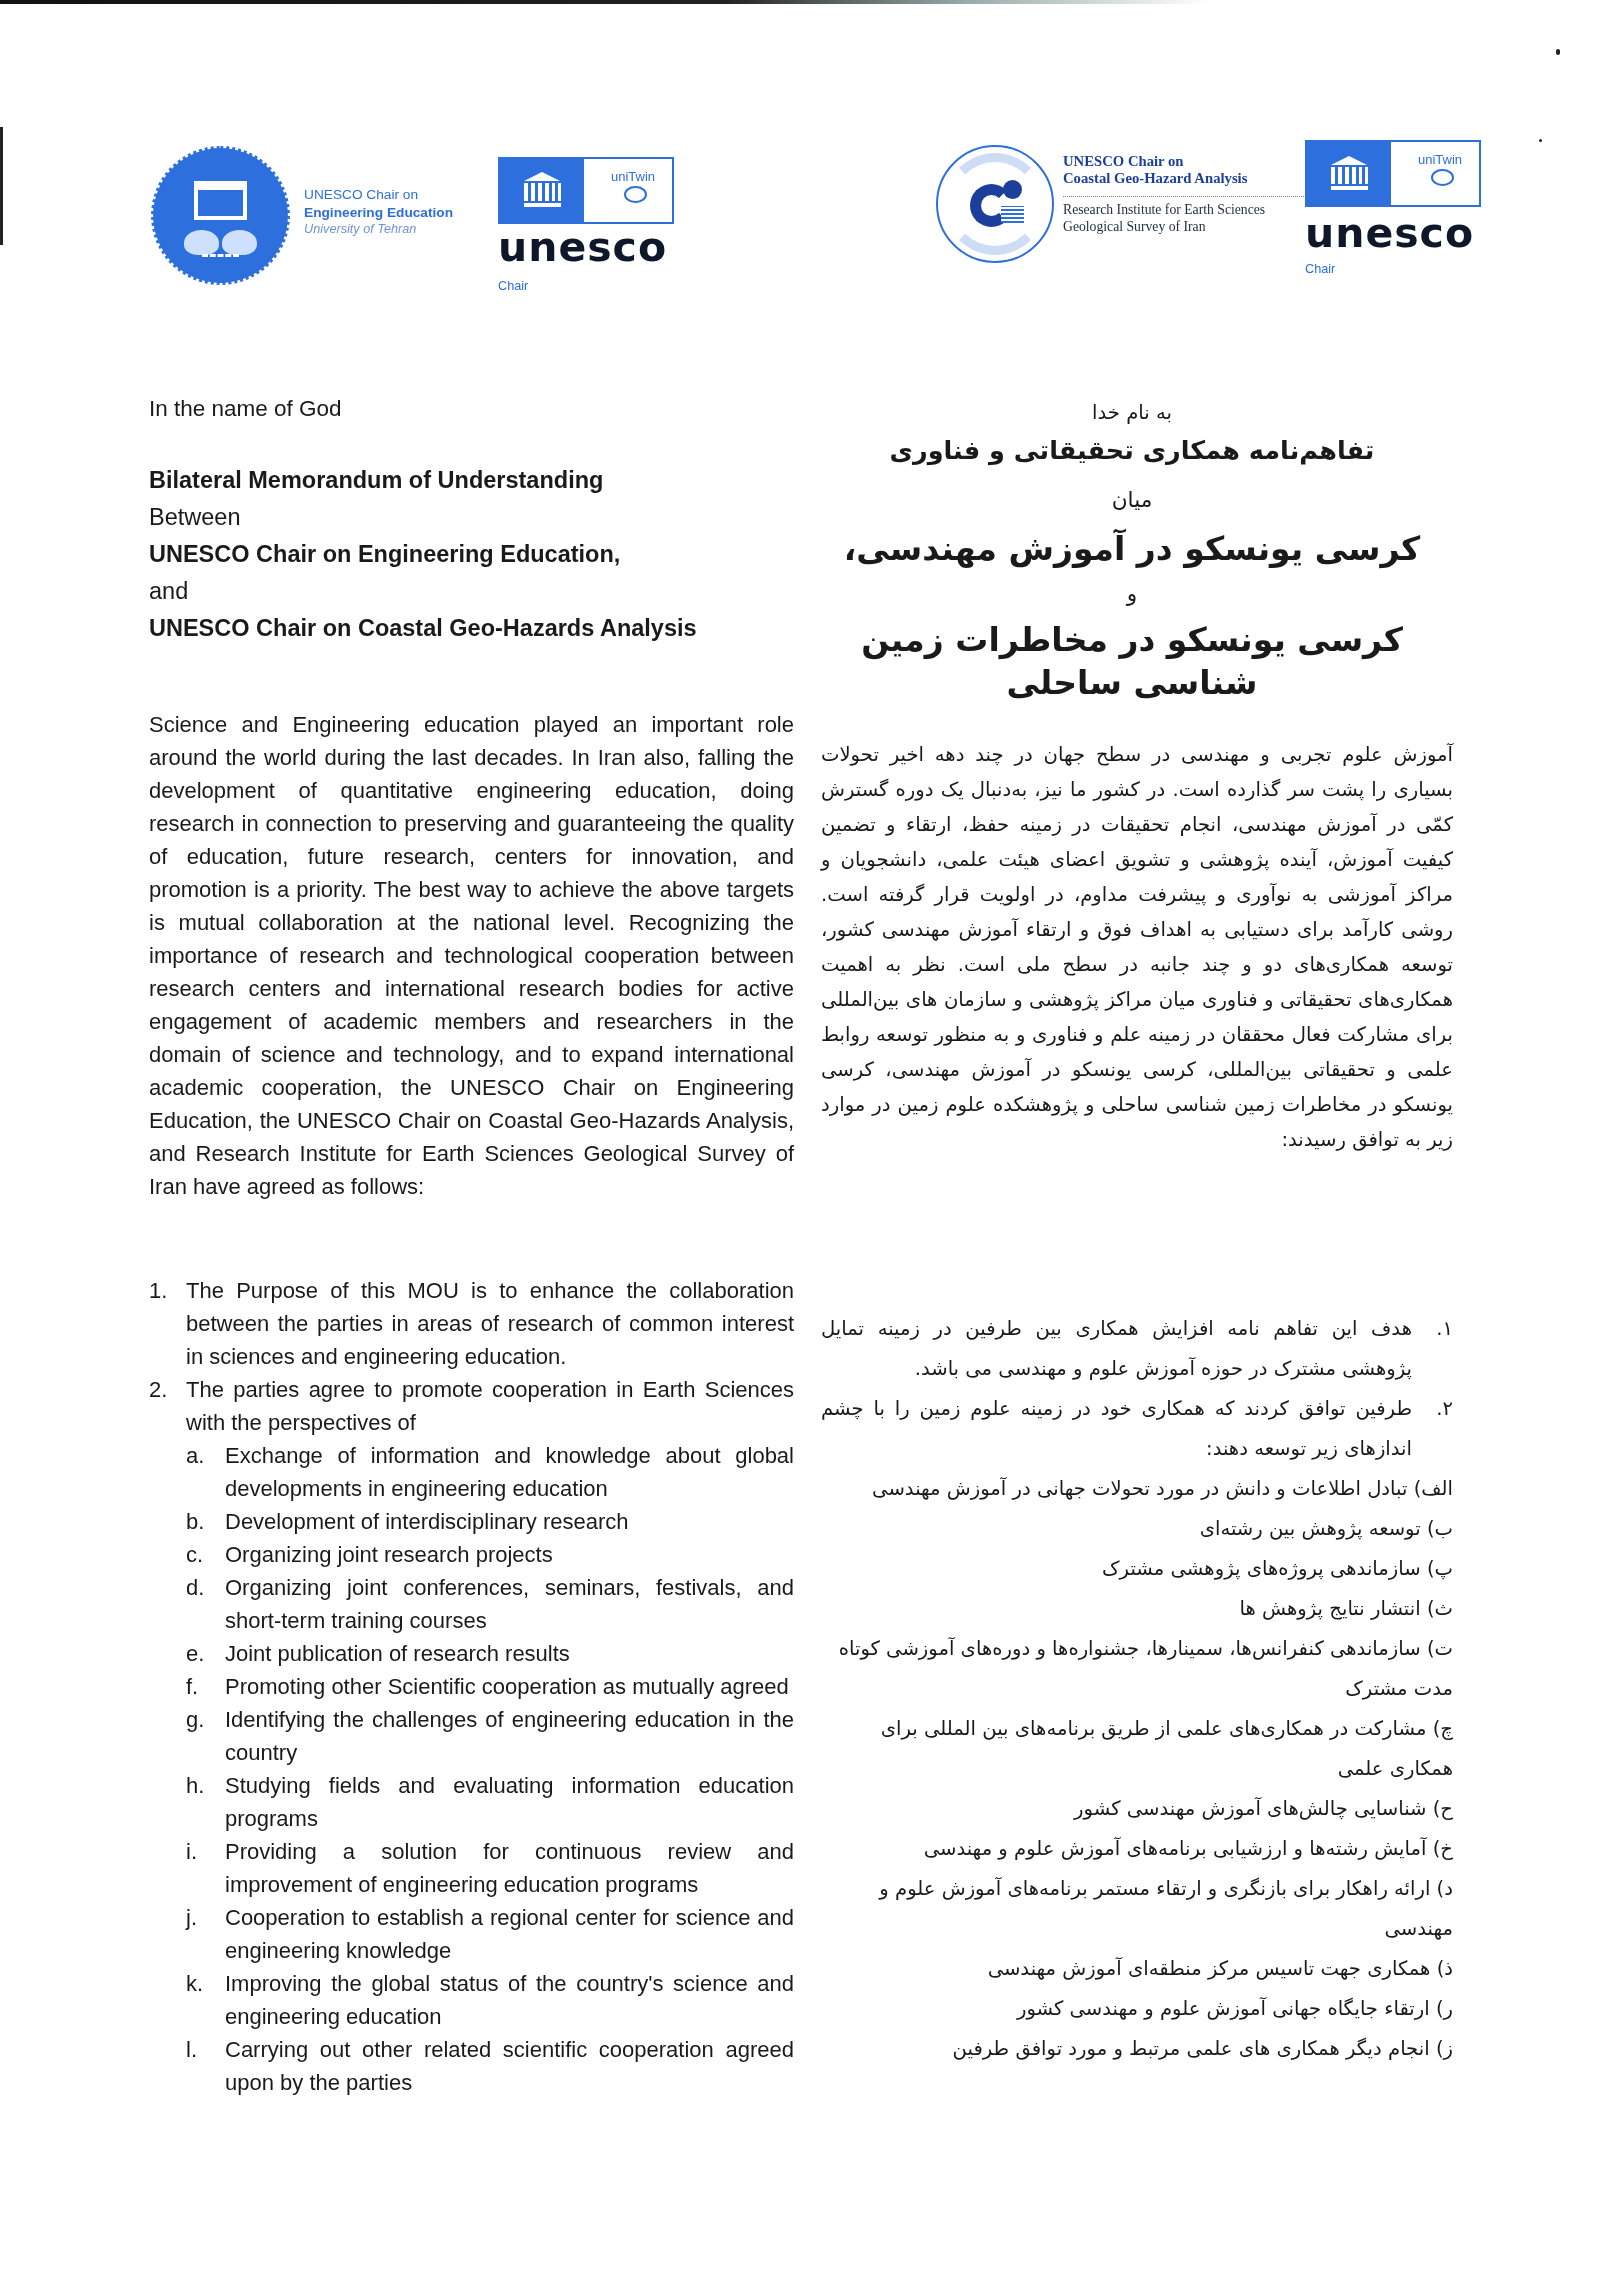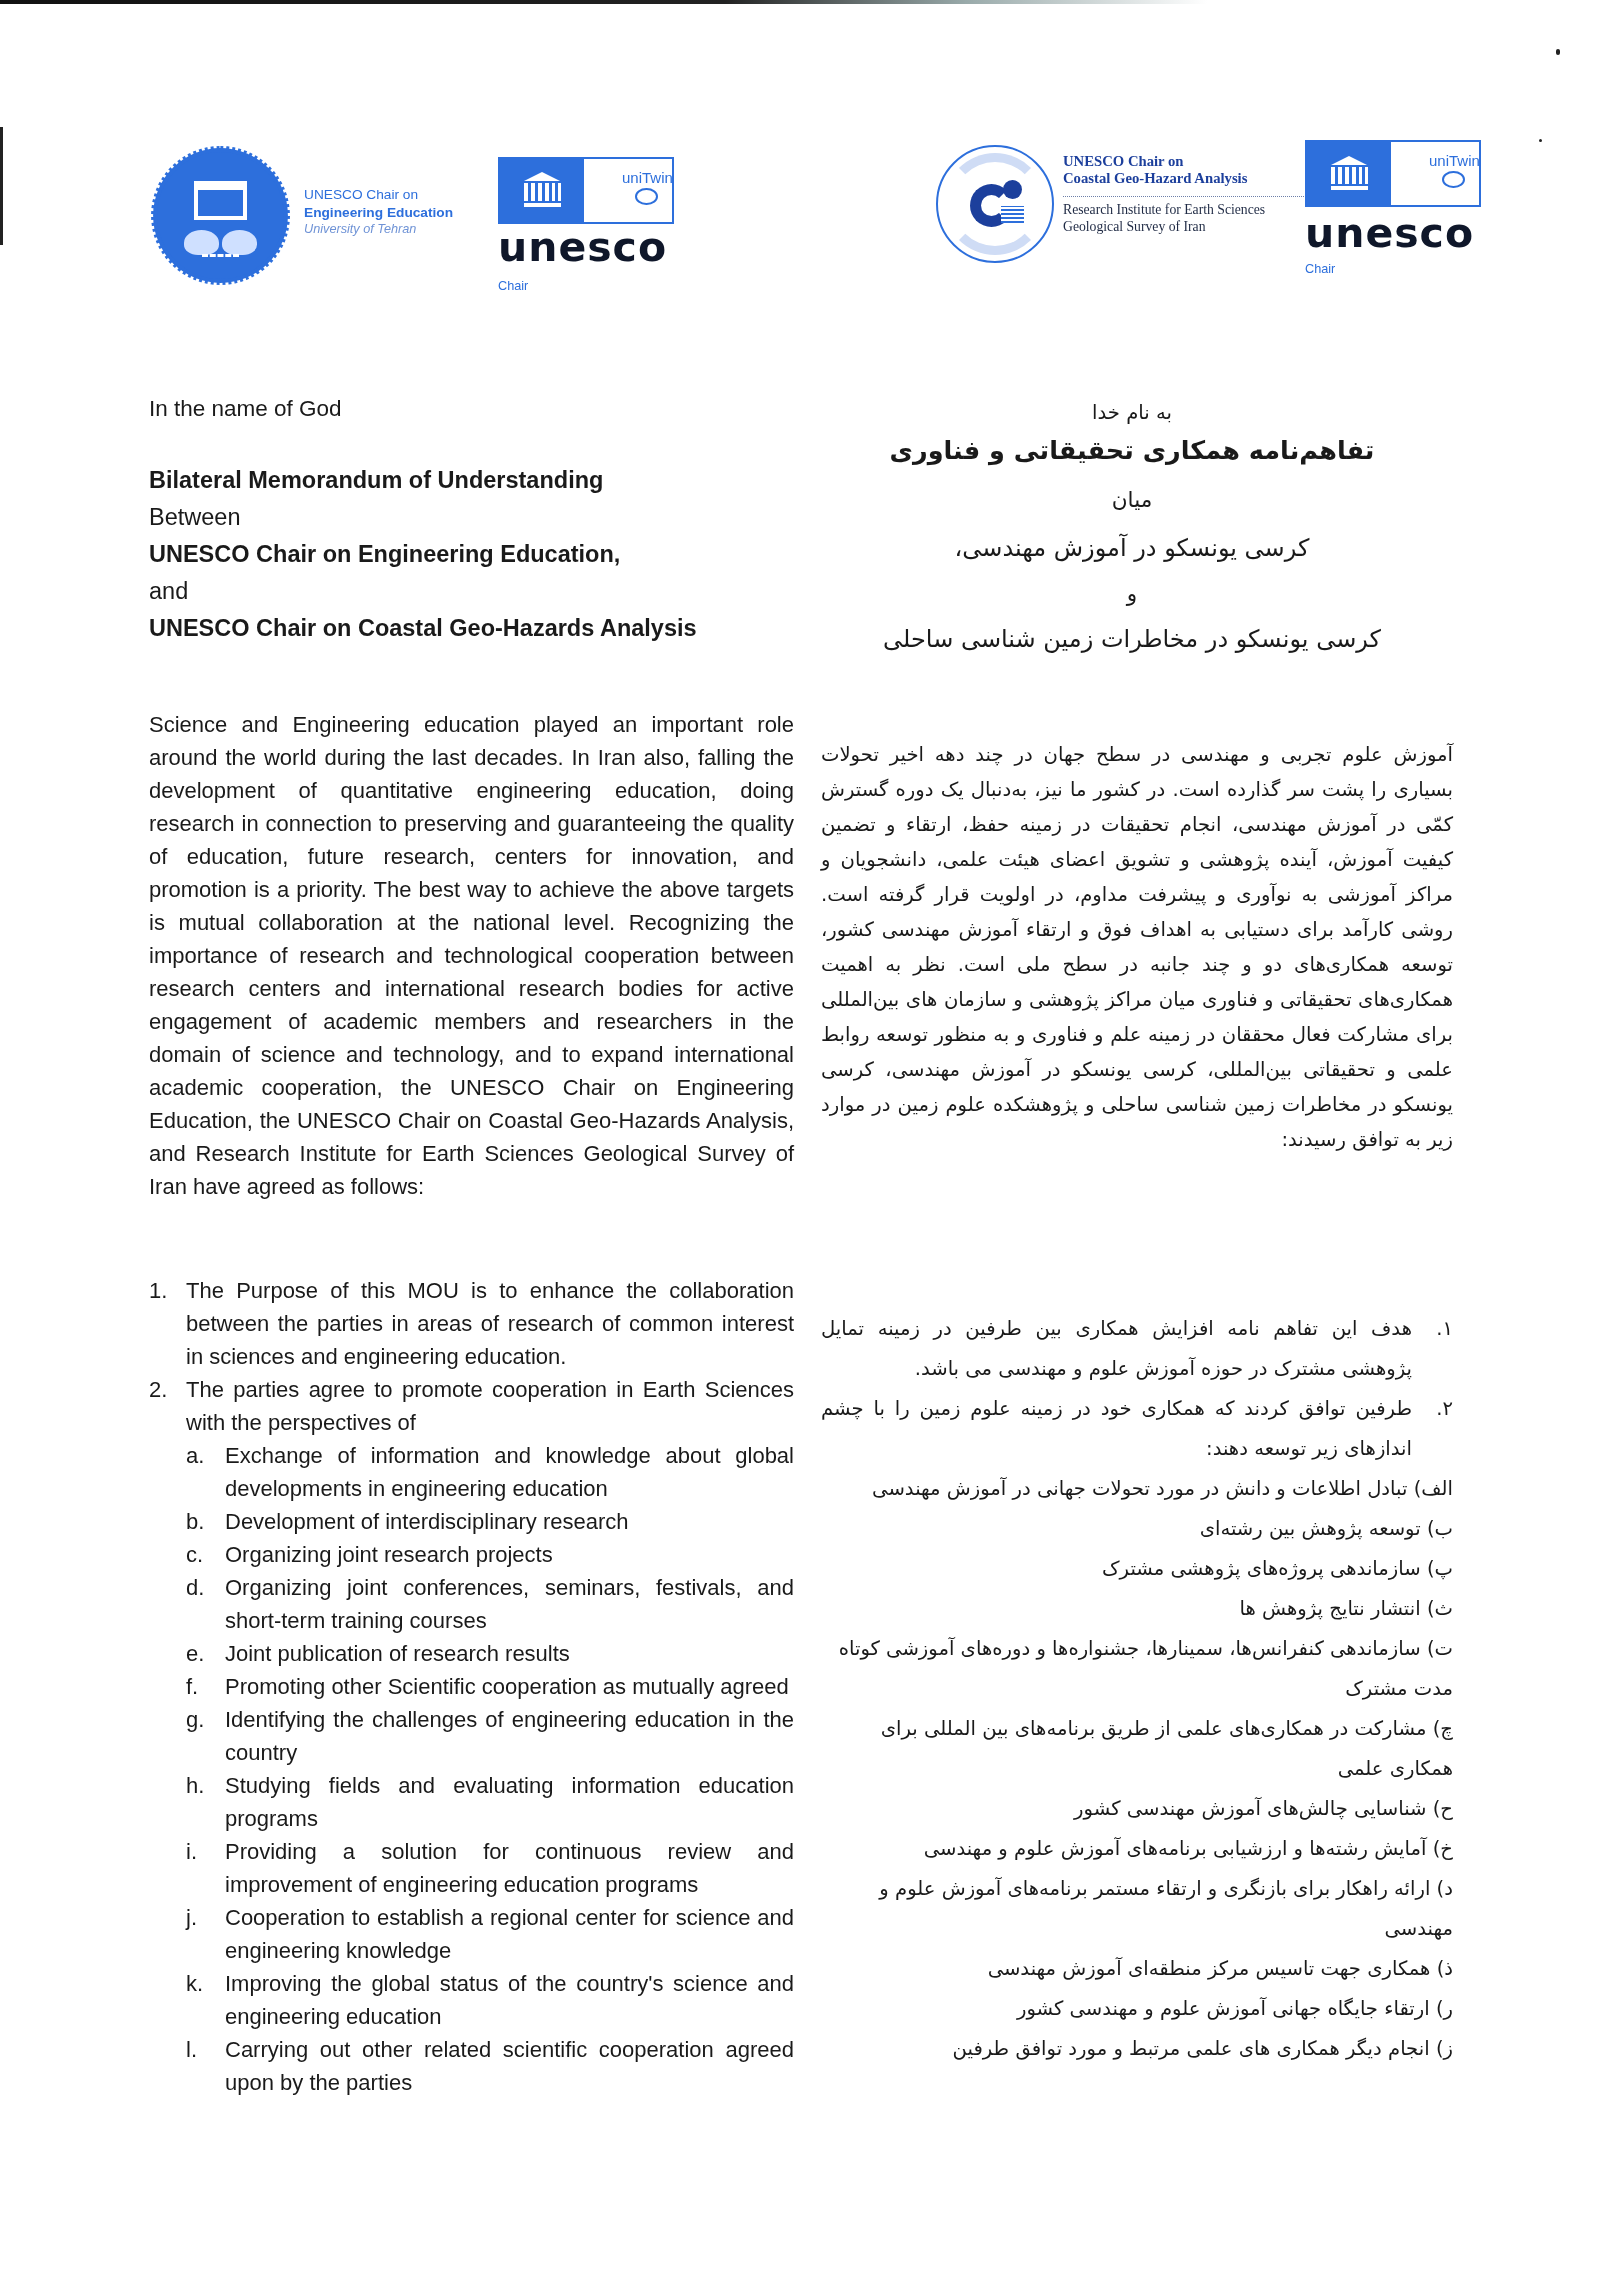--- a/index.html
+++ b/index.html
@@ -22,21 +22,21 @@
   .chair-text-ut { position:absolute; left:147px; top:39px; font-family:"Liberation Sans", sans-serif; font-size:13.7px; line-height:17.6px; color:#2d6fdc; }
   .chair-text-ut .l3 { font-style:italic; color:#6f93d6; font-size:12.7px; }
 
   .unesco-box { position:absolute; width:176px; height:67px; border:2px solid #2d6fdc; box-sizing:border-box; display:flex; }
   .unesco-box .blue { width:84px; height:100%; background:#2d6fdc; position:relative; }
   .unesco-box .white { flex:1; position:relative; }
   .temple { position:absolute; left:23.5px; top:13.7px; width:37px; height:37px; }
   .temple .roof { width:0; height:0; border-left:18.6px solid transparent; border-right:18.6px solid transparent; border-bottom:9.8px solid #fff; }
   .temple .cols { margin-top:2px; height:17.6px; background:repeating-linear-gradient(90deg,#fff 0 3.9px,transparent 3.9px 6.9px); }
   .temple .base { margin-top:2px; height:3.9px; background:#fff; }
-  .unitwin { position:absolute; left:38px; top:9.8px; width:49px; height:43px; color:#2d6fdc; font-size:15px; text-align:center; }
+  .unitwin { position:absolute; left:27px; top:9.8px; width:49px; height:43px; color:#2d6fdc; font-size:13px; }
   .unitwin .globe { margin:2px auto 0; width:19.6px; height:13.7px; border:2px solid #2d6fdc; border-radius:50%; }
   .unesco-word { position:absolute; font-family:"DejaVu Sans", sans-serif; font-weight:bold; color:#0f172a; font-size:41px; letter-spacing:1px; line-height:41px; }
   .unesco-chair { position:absolute; color:#2d6fdc; font-size:12.7px; }
 
   .seal-gs { left:4.9px; top:9.8px; width:118px; height:118px; border:2.9px solid #2d6fdc; box-sizing:border-box; background:#fff; }
   .seal-gs .ring-text { position:absolute; inset:5.9px; border-radius:50%; border:9.8px solid transparent; border-top-color:#cfdcf5; border-bottom-color:#cfdcf5; }
   .seal-gs .c { position:absolute; left:32px; top:37px; width:43px; height:43px; border-radius:50%; border:11.8px solid #1c3f9c; border-right-color:transparent; box-sizing:border-box; }
   .seal-gs .dotc { position:absolute; left:65px; top:33px; width:19.6px; height:19.6px; border-radius:50%; background:#1c3f9c; }
   .seal-gs .waves { position:absolute; left:63px; top:59px; width:23.5px; height:17.6px; background:repeating-linear-gradient(0deg,#2d6fdc 0 2px,#fff 2px 3.9px); }
 
@@ -58,21 +58,21 @@
   .num-item .tx { flex:1; text-align:justify; }
   .sub-item { display:flex; margin-left:37px; }
   .sub-item .n { width:39px; flex:none; }
   .sub-item .tx { flex:1; text-align:justify; }
 
   
   .fa-col { position:absolute; left:838px; top:392px; width:588px; direction:rtl; font-family:"DejaVu Sans", sans-serif; text-align:center; }
   .fa-god { font-size:19.6px; line-height:37px; margin-top:2px; }
   .fa-title-b { font-size:25.5px; font-weight:bold; line-height:39px; }
   .fa-mid { font-size:21.6px; line-height:39px; margin-top:9.8px; }
-  .fa-org { font-size:24px; font-weight:normal; line-height:43px; margin-top:7.8px; }
+  .fa-org { font-size:33px; font-weight:bold; line-height:43px; margin-top:7.8px; }
   .fa-and { font-size:21.6px; line-height:33px; margin-top:7.8px; }
   .fa-body { position:absolute; left:821px; top:737px; width:632px; direction:rtl; font-family:"DejaVu Sans", sans-serif; font-size:19.6px; line-height:35px; text-align:justify; }
   .fa-list { position:absolute; left:821px; top:1309px; width:632px; direction:rtl; font-family:"DejaVu Sans", sans-serif; font-size:19.6px; line-height:40px; }
   .fa-num { display:flex; }
   .fa-num .n { width:41px; flex:none; }
   .fa-num .tx { flex:1; text-align:justify; }
   .fa-sub .tx { text-align:justify; }
 </style>
 </head>
 <body>

